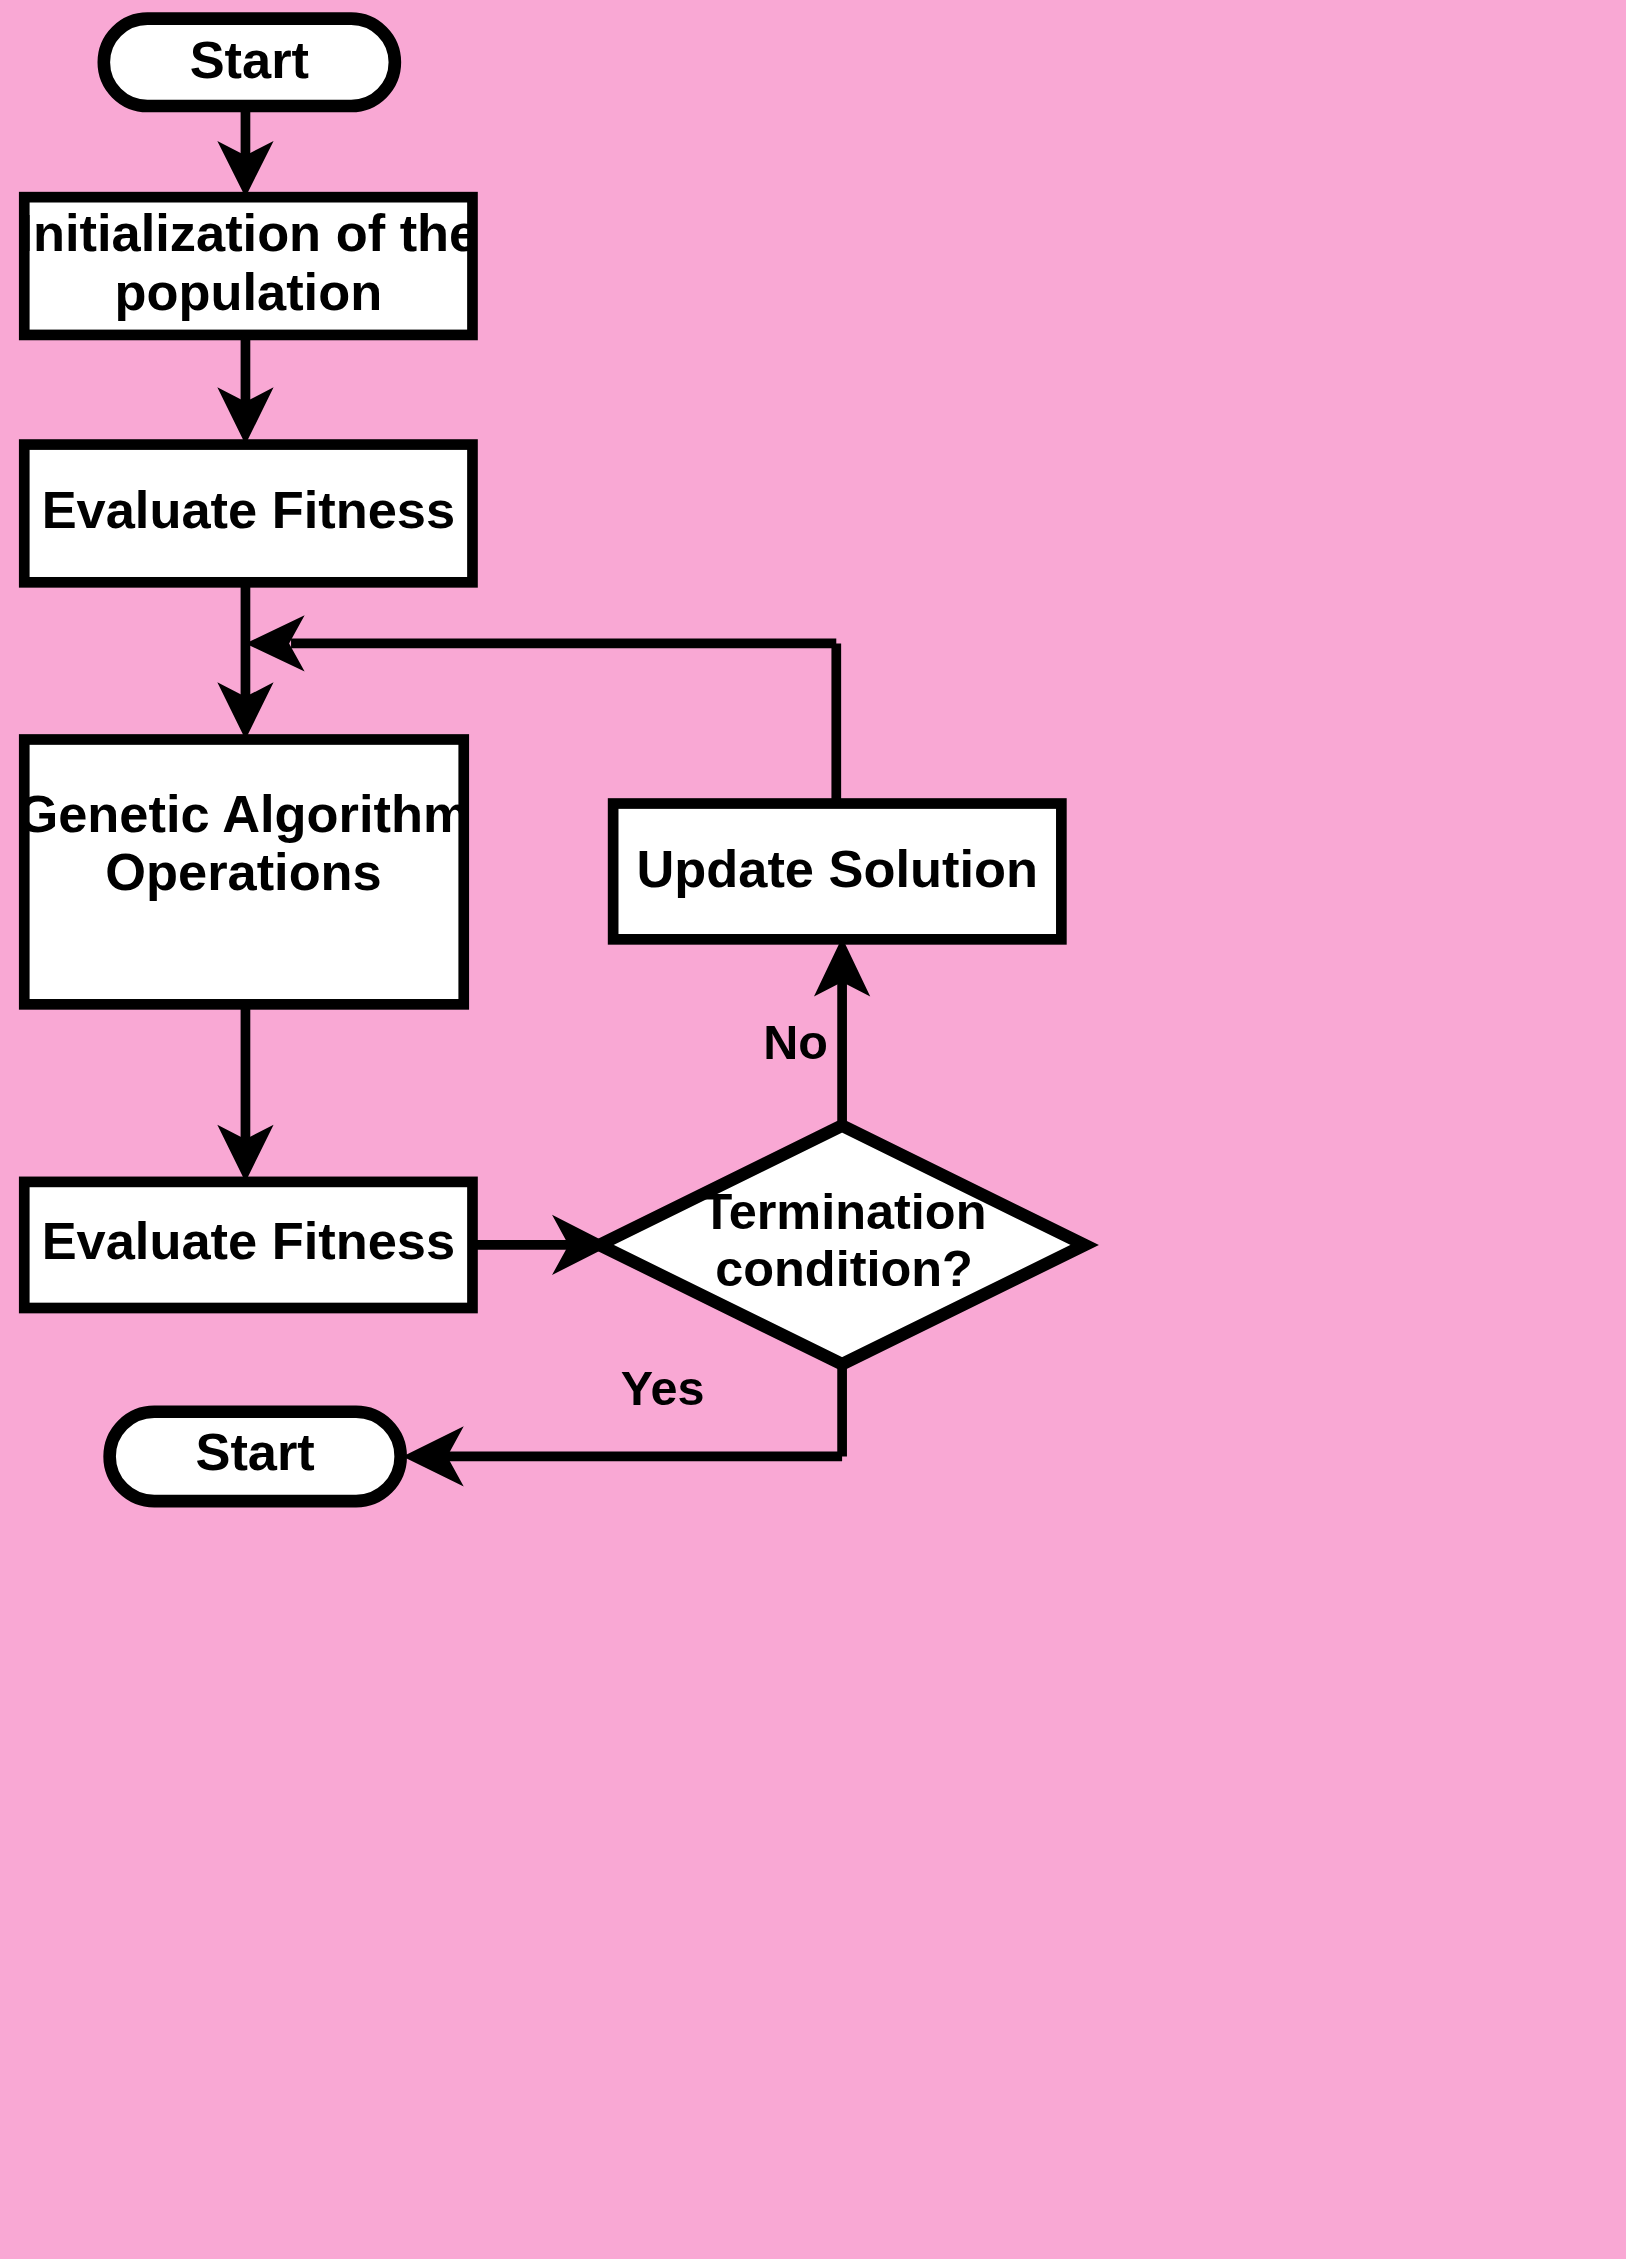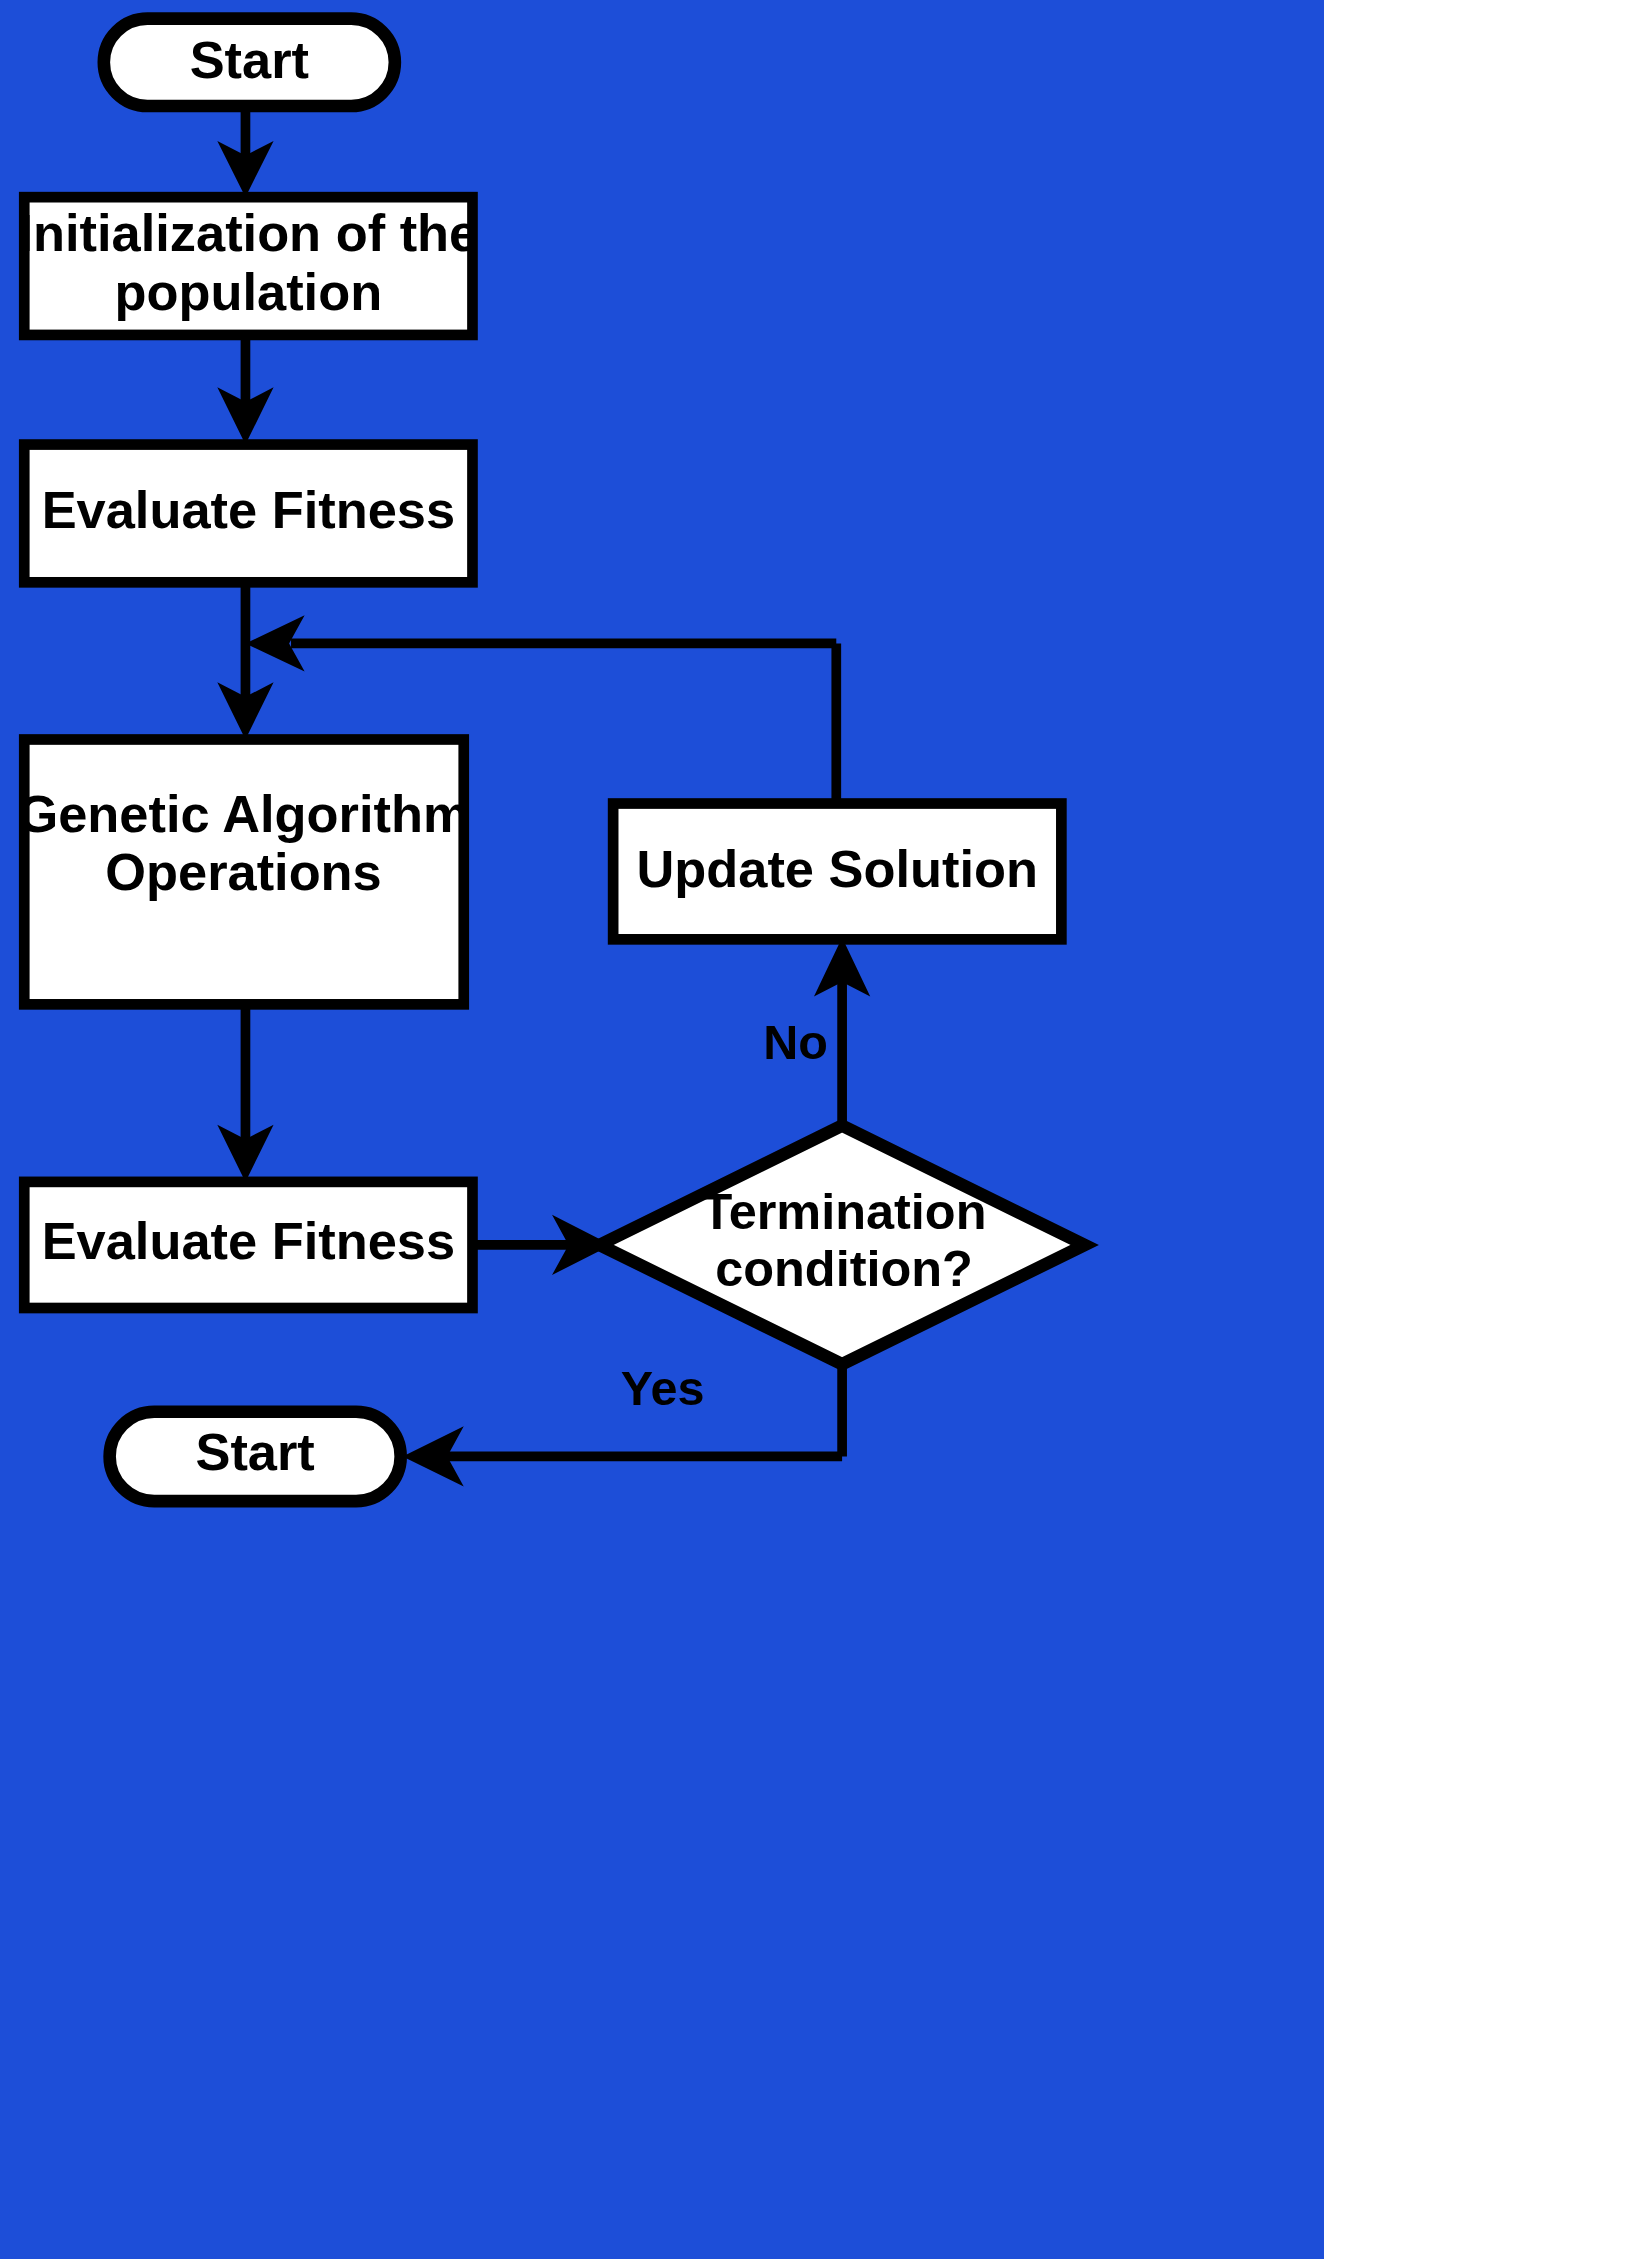--- a/index.html
+++ b/index.html
@@ -7,23 +7,23 @@
     padding: 0;
     background: #ffffff;
   }
   body {
     width: 1626px;
     height: 2259px;
     font-family: "Liberation Sans", sans-serif;
   }
   #flow-root {
     position: relative;
-    width: 1324px;
+    width: 1626px;
     height: 2259px;
-    background: #1d4ed8;
+    background: #f9a8d4;
     overflow: hidden;
   }
   svg#flow-svg {
     position: absolute;
     top: 0;
     left: 0;
     width: 1626px;
     height: 2259px;
     display: block;
   }

